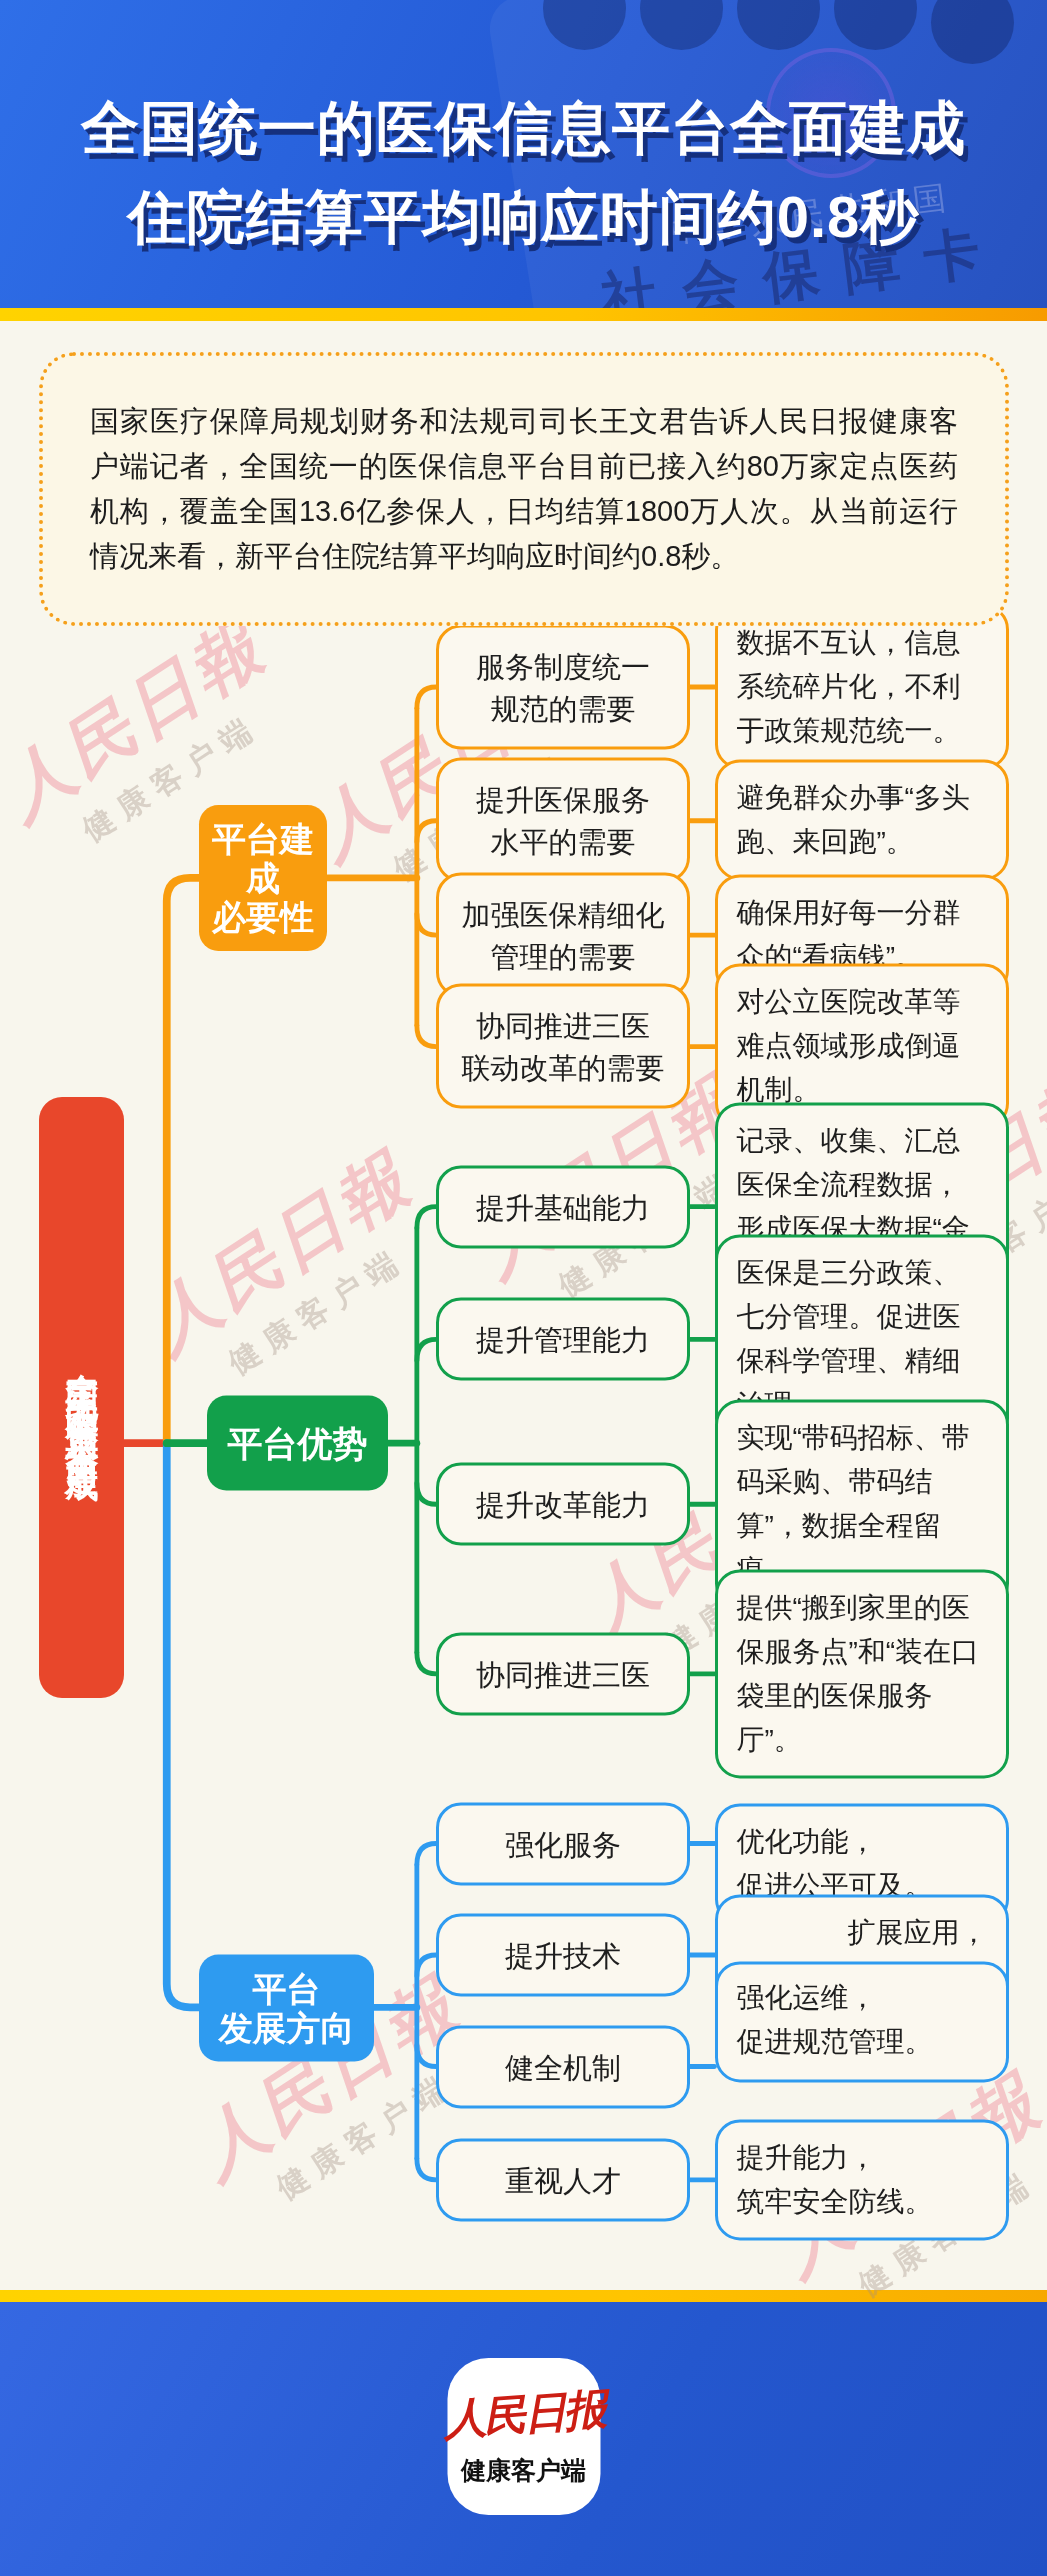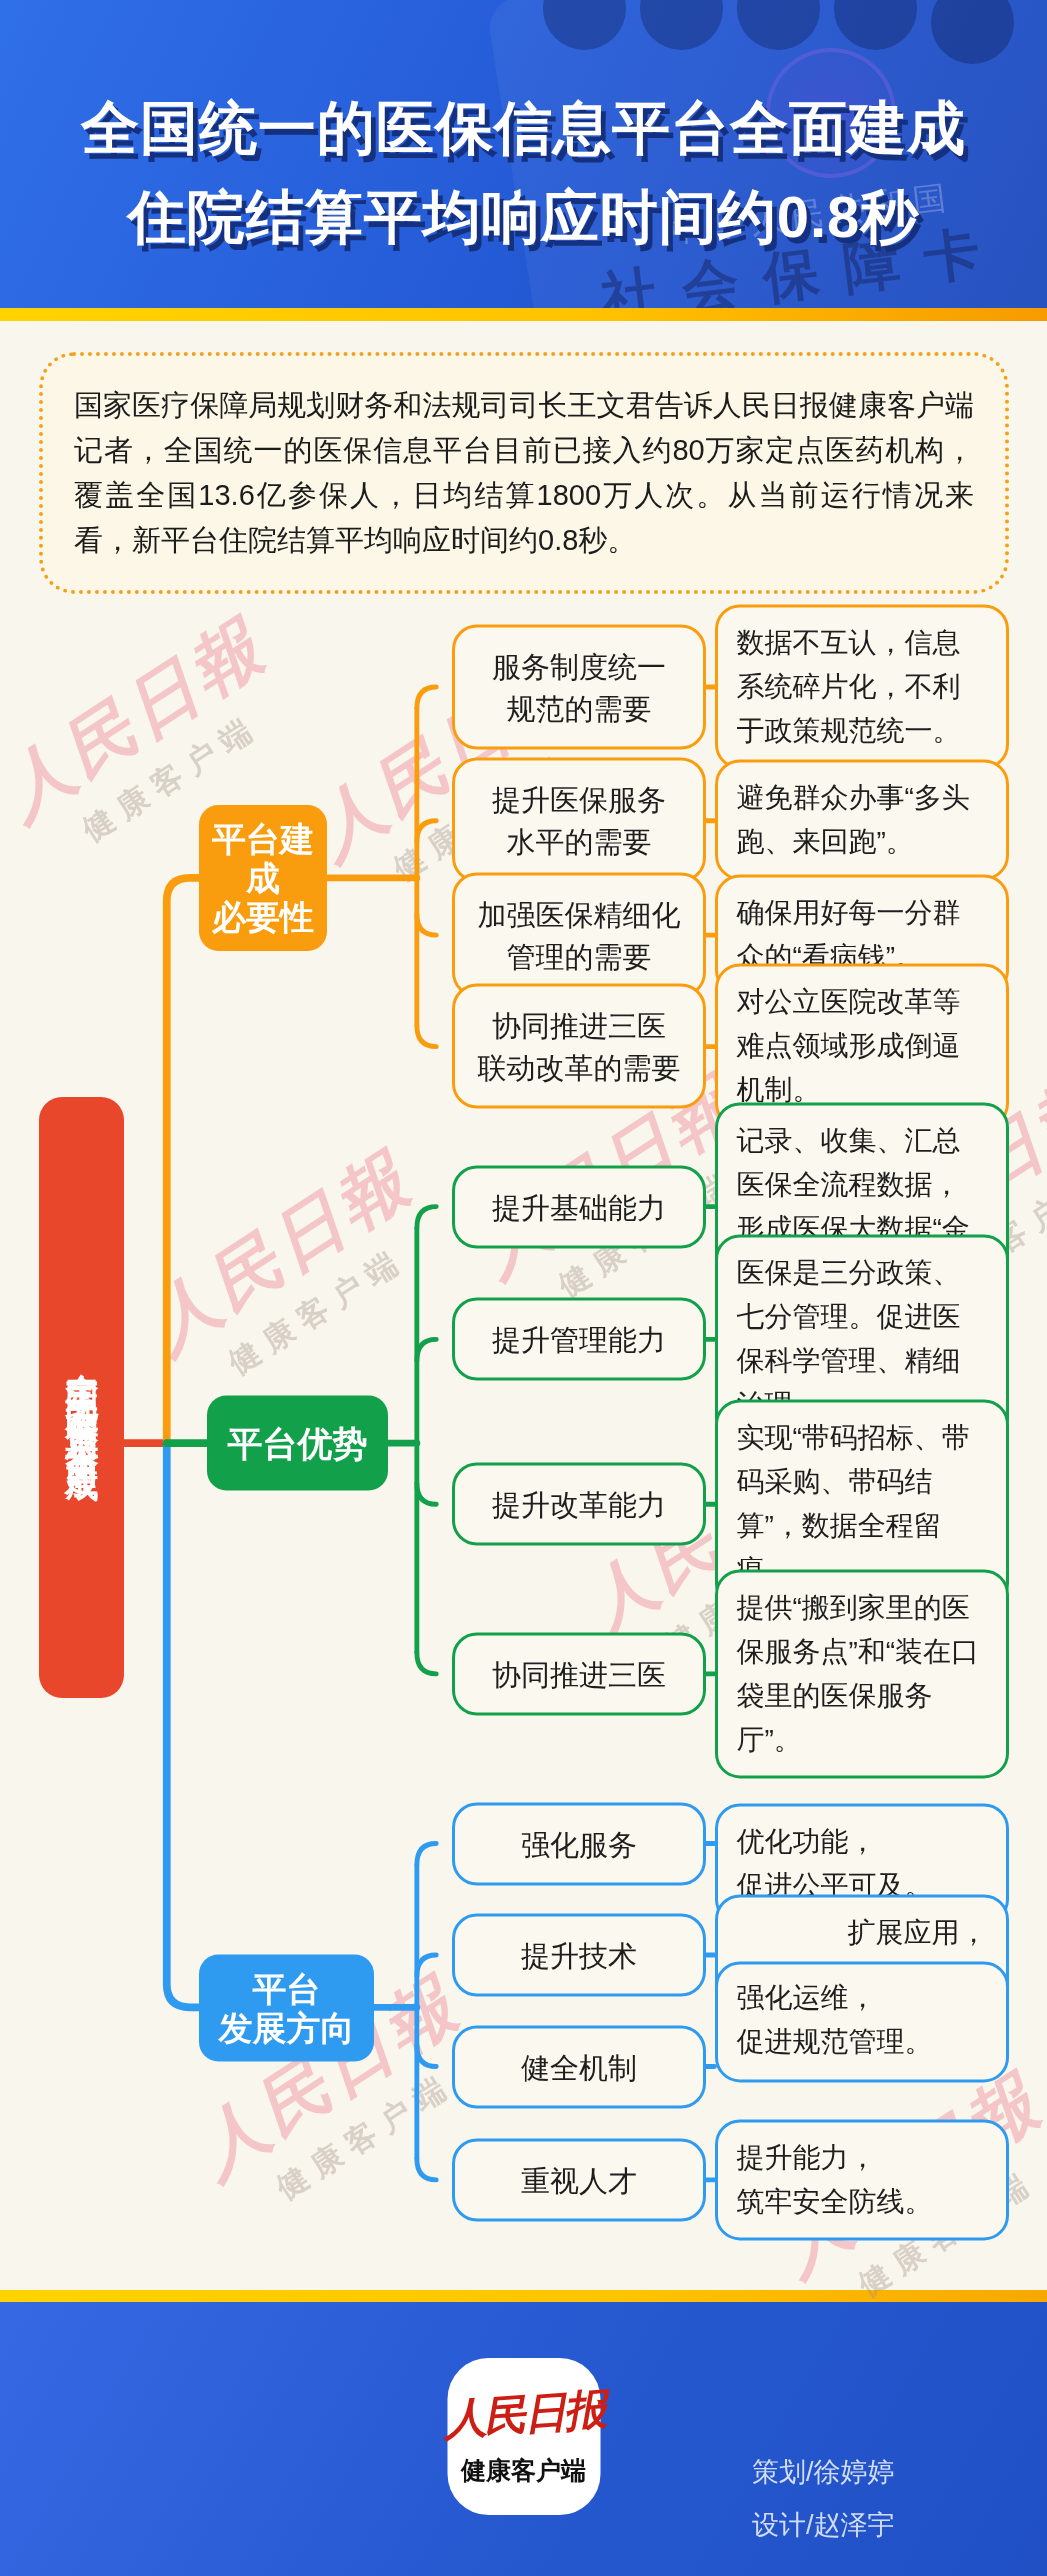--- a/index.html
+++ b/index.html
@@ -49,21 +49,21 @@
     background:linear-gradient(90deg,#FFD300 0%,#FFC400 55%,#F79B00 100%);
   }
   
   .content{position:absolute; left:0; top:321px; width:1047px; height:1969px; background:#F8F6ED;}
   .intro-box{
     position:absolute; left:39px; top:31px; width:970px; box-sizing:border-box;
     border:4.8px dotted #F5A01C; border-radius:35px; background:#FCF7E6;
     padding:27px 31px; z-index:4;
   }
   .intro-box p{
-    margin:0; font-size:29px; line-height:45px; color:#1C1C1C;
+    margin:16px; font-size:29px; line-height:45px; color:#1C1C1C;
     text-align:justify;
   }
   
   .wm{
     position:absolute; transform:translate(-50%,-50%) rotate(-33deg);
     text-align:center; z-index:1; pointer-events:none; white-space:nowrap;
   }
   .wm .l1{
     display:block; font-family:"DejaVu Serif","Liberation Serif",serif;
     font-style:italic; font-weight:bold; font-size:70px; letter-spacing:3.9px;
@@ -88,21 +88,21 @@
     font-size:33px; font-weight:bold; letter-spacing:6.8px;
   }
   .branch-node{font-size:34px; line-height:39px; padding:14.5px 0;}
   .n-orange{left:199px; top:557px; width:128px; background:#F99D0E;}
   .n-green{left:207px; top:1122px; width:181px; background:#12A04B; font-size:35px; line-height:39px; padding:28px 0;}
   .n-blue{left:199px; top:1687px; width:175px; background:#2E9BF0;}
   .item-label{
     position:absolute; left:436px; width:254px; box-sizing:border-box; z-index:3;
     background:#FBF8EF; border-radius:25px; text-align:center;
     font-size:29px; line-height:42px; color:#1E1E1E; padding:17.5px 5.8px;
-    white-space:pre-line; transform:translateY(-50%);margin-left:16px;
+    white-space:pre-line; transform:translateY(-50%);
   }
   .item-desc{
     position:absolute; left:715px; width:294px; box-sizing:border-box; z-index:3;
     background:#FBF8EF; border-radius:25px; font-size:28px; line-height:44px;
     color:#1E1E1E; padding:13.6px 18.4px; white-space:pre-line; transform:translateY(-50%);
   }
   .b-orange{border:3.9px solid #F99D0E;}
   .b-green{border:3.9px solid #12A04B;}
   .b-blue{border:3.9px solid #2E9BF0;}
   
@@ -289,20 +289,16 @@
     <div class="item-desc  b-blue" style="top:1859px;">提升能力，
 筑牢安全防线。</div>
   </div>
 
   <div class="strip-bottom"></div>
   <div class="footer">
     <div class="logo-badge">
       <div class="logo-script">人民日报</div>
       <div class="logo-sub">健康客户端</div>
     </div>
-    <div class="credits">
-      <div>策划/徐婷婷</div>
-      <div>设计/赵泽宇</div>
-    </div>
   </div>
 
 </div>
 
 
 </body></html>

